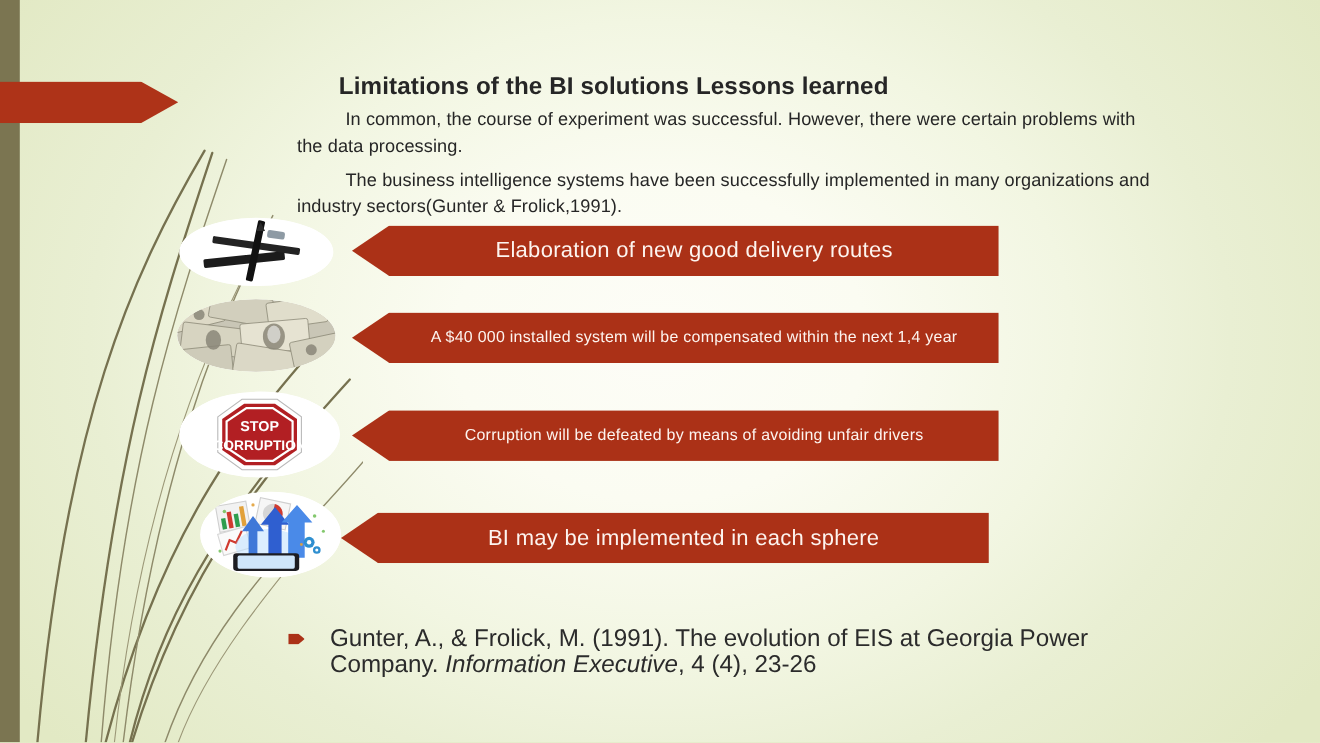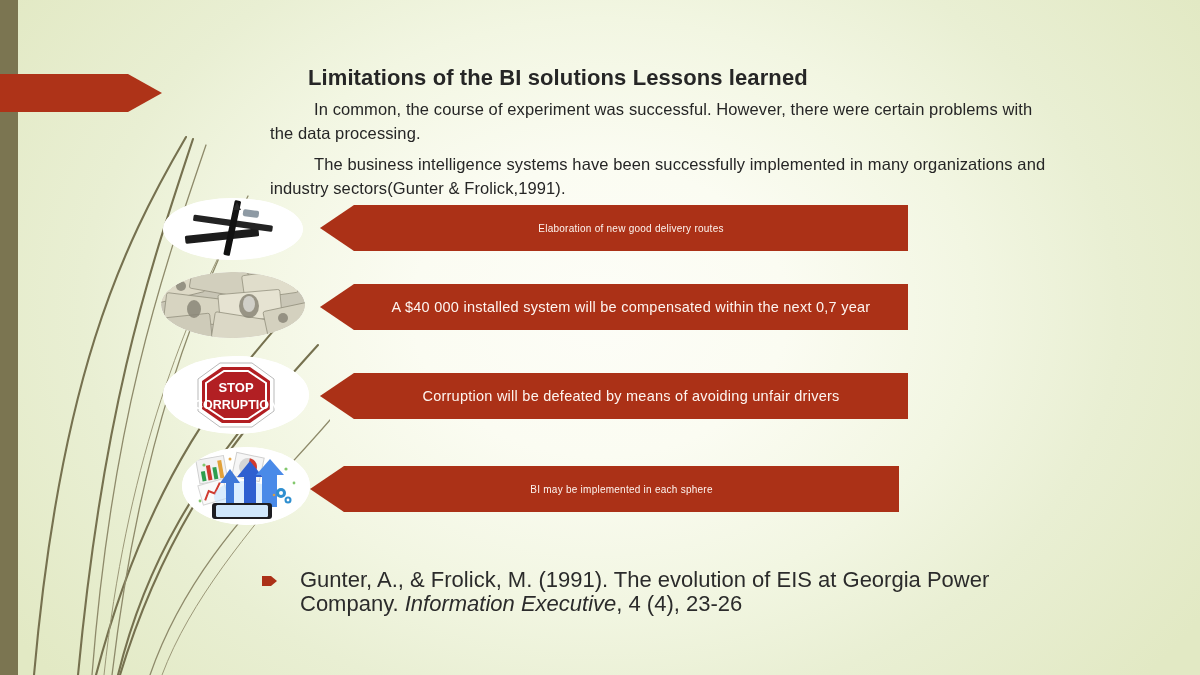--- a/index.html
+++ b/index.html
@@ -44,21 +44,21 @@
   }
   .pic svg{display:block;}
   
   .banner{
     position:absolute;height:46px;background:#ab3117;
     display:flex;align-items:center;justify-content:center;
     clip-path:polygon(34px 0, 100% 0, 100% 100%, 34px 100%, 0 50%);
     box-shadow:0 1px 2px rgba(0,0,0,.18);
   }
   .banner .btxt{
-    color:#fdf4ef;font-size:10px;letter-spacing:.25px;
+    color:#fdf4ef;font-size:20px;letter-spacing:.25px;
     padding-left:34px;white-space:nowrap;
   }
   #banner-2 .btxt{font-size:14.5px;}
   #banner-3 .btxt{font-size:14.5px;}
   
   .citation{
     position:absolute;left:262px;top:568px;width:790px;
     color:#2b2b2b;font-size:22px;line-height:24px;
   }
   .cit-bullet{
@@ -220,21 +220,21 @@
         </g>
       </g>
     </svg>
   </div>
 
   <div class="banner" id="banner-1" style="left:320px;top:205px;width:588px;">
     <span class="btxt">Elaboration of new good delivery routes</span>
   </div>
 
   <div class="banner" id="banner-2" style="left:320px;top:284px;width:588px;">
-    <span class="btxt">A $40 000 installed system will be compensated within the next 0,7 year</span>
+    <span class="btxt">A $40 000 installed system will be compensated within the next 1,4 year</span>
   </div>
 
   <div class="banner" id="banner-4" style="left:310px;top:466px;width:589px;">
     <span class="btxt">BI may be implemented in each sphere</span>
   </div>
 
   <div class="banner" id="banner-3" style="left:320px;top:373px;width:588px;">
     <span class="btxt">Corruption will be defeated by means of avoiding unfair drivers</span>
   </div>
 

